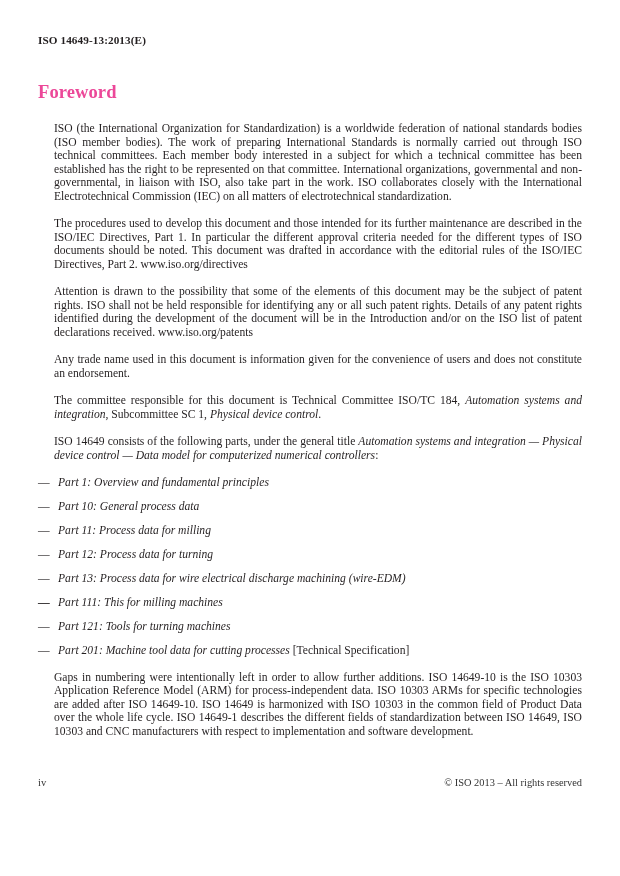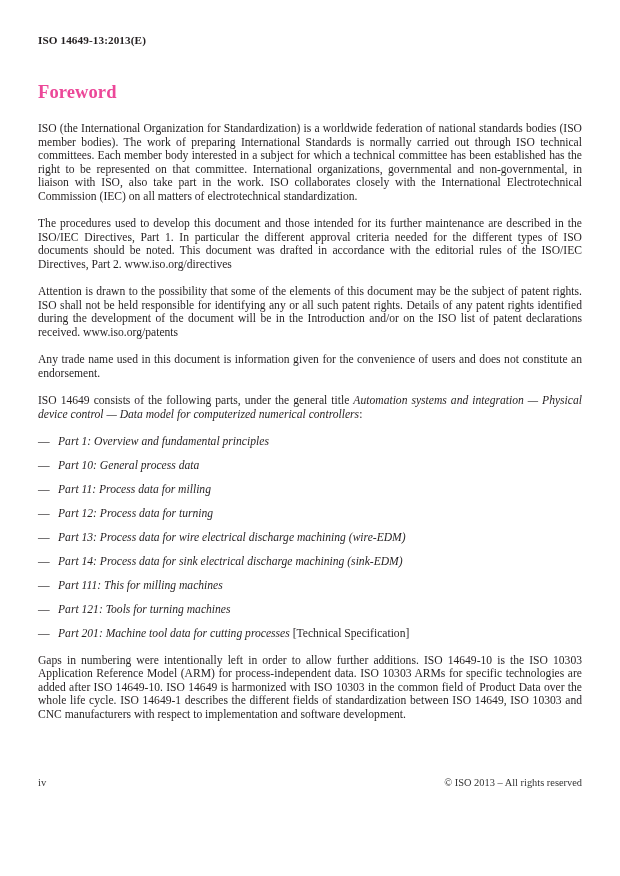--- a/index.html
+++ b/index.html
@@ -33,21 +33,21 @@
     width: 544px;
   }
   h1.foreword {
     margin: 0 0 19px 0;
     font-size: 18.5px;
     font-weight: bold;
     letter-spacing: 0.1px;
     color: #ec4899;
   }
   p.body {
-    margin: 0 0 14px 0;
+    margin: 0 0 14px 16px;
     font-size: 11.6px;
     line-height: 13.5px;
     text-align: justify;
     text-justify: inter-word;
     color: #231f20;
     hyphens: none;
   }
   p.body:last-child { margin-bottom: 0; }
   .it { font-style: italic; }
   ul.parts {
@@ -100,30 +100,31 @@
     <h1 class="foreword">Foreword</h1>
 
     <p class="body">ISO (the International Organization for Standardization) is a worldwide federation of national standards bodies (ISO member bodies). The work of preparing International Standards is normally carried out through ISO technical committees. Each member body interested in a subject for which a technical committee has been established has the right to be represented on that committee. International organizations, governmental and non-governmental, in liaison with ISO, also take part in the work. ISO collaborates closely with the International Electrotechnical Commission (IEC) on all matters of electrotechnical standardization.</p>
 
     <p class="body">The procedures used to develop this document and those intended for its further maintenance are described in the ISO/IEC Directives, Part 1.  In particular the different approval criteria needed for the different types of ISO documents should be noted.  This document was drafted in accordance with the editorial rules of the ISO/IEC Directives, Part 2.  www.iso.org/directives</p>
 
     <p class="body">Attention is drawn to the possibility that some of the elements of this document may be the subject of patent rights. ISO shall not be held responsible for identifying any or all such patent rights.  Details of any patent rights identified during the development of the document will be in the Introduction and/or on the ISO list of patent declarations received.  www.iso.org/patents</p>
 
     <p class="body">Any trade name used in this document is information given for the convenience of users and does not constitute an endorsement.</p>
 
+    <p class="body"><span>The committee responsible for this document is Technical Committee ISO/TC 184, </span><span class="it">Automation systems and integration</span><span>, Subcommittee SC 1, </span><span class="it">Physical device control</span><span>.</span></p>
 
     <p class="body"><span>ISO 14649 consists of the following parts, under the general title </span><span class="it">Automation systems and integration — Physical device control — Data model for computerized numerical controllers</span><span>:</span></p>
 
     <ul class="parts">
       <li><span class="dash">—</span><span>Part 1: Overview and fundamental principles</span><span class="suffix"></span></li>
       <li><span class="dash">—</span><span>Part 10: General process data</span><span class="suffix"></span></li>
       <li><span class="dash">—</span><span>Part 11: Process data for milling</span><span class="suffix"></span></li>
       <li><span class="dash">—</span><span>Part 12: Process data for turning</span><span class="suffix"></span></li>
       <li><span class="dash">—</span><span>Part 13: Process data for wire electrical discharge machining (wire-EDM)</span><span class="suffix"></span></li>
-      <li><span class="dash">—</span><span>Part 14: Process data for sink electrical discharge machining (sink-EDM)</span><span class="suffix"></span></li>
+      <li><span class="dash">—</span><span class="suffix"></span></li>
       <li><span class="dash">—</span><span>Part 111: This for milling machines</span><span class="suffix"></span></li>
       <li><span class="dash">—</span><span>Part 121: Tools for turning machines</span><span class="suffix"></span></li>
       <li><span class="dash">—</span><span>Part 201: Machine tool data for cutting processes</span><span class="suffix"> [Technical Specification]</span></li>
     </ul>
 
     <p class="body">Gaps in numbering were intentionally left in order to allow further additions. ISO 14649-10 is the ISO 10303 Application Reference Model (ARM) for process-independent data. ISO 10303 ARMs for specific technologies are added after ISO 14649-10. ISO 14649 is harmonized with ISO 10303 in the common field of Product Data over the whole life cycle. ISO 14649-1 describes the different fields of standardization between ISO 14649, ISO 10303 and CNC manufacturers with respect to implementation and software development.</p>
 
   </div>
 
   <div class="footer">

